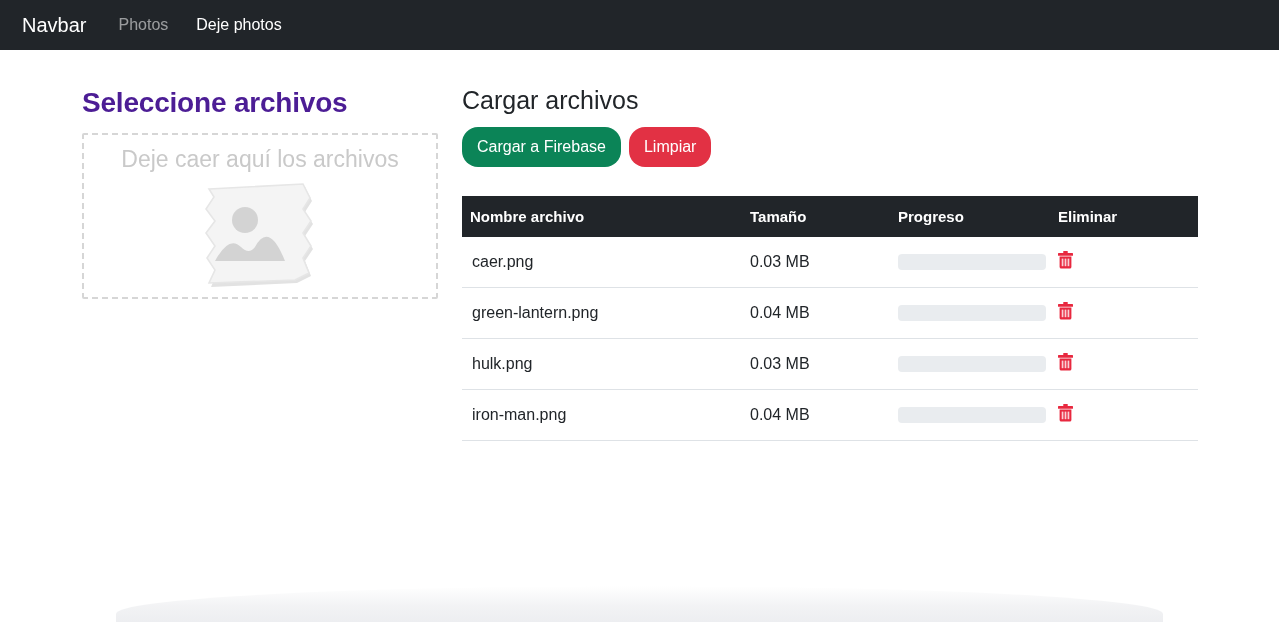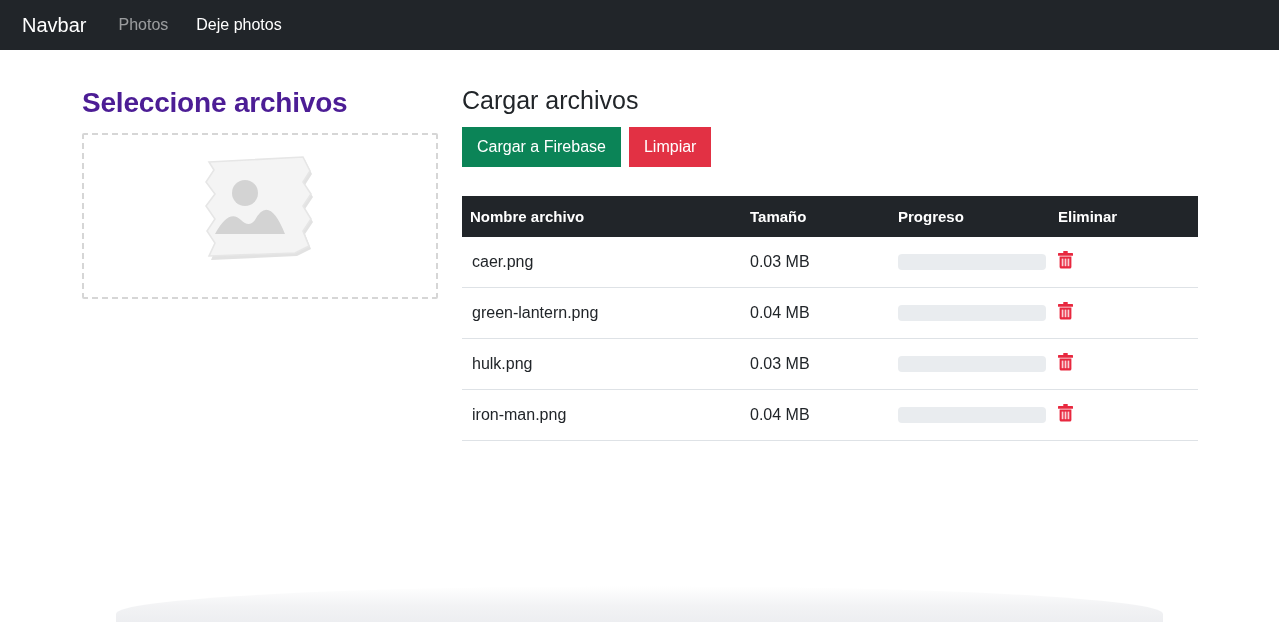--- a/index.html
+++ b/index.html
@@ -111,21 +111,21 @@
     margin: 0 0 12px 0;
     line-height: 1.15;
   }
   .btn-row {
     display: flex;
     gap: 8px;
     margin-bottom: 29px;
   }
   .btn {
     border: none;
-    border-radius: 0;
+    border-radius: 16px;
     color: #ffffff;
     font-size: 16px;
     font-family: "Liberation Sans", sans-serif;
     padding: 8px 15px 9px 15px;
     line-height: 1.45;
     cursor: pointer;
     white-space: nowrap;
   }
   .btn-upload { background: #0b8457; }
   .btn-clear  { background: #e23144; }
@@ -207,20 +207,21 @@
   </div>
 </div>
 
 <div class="page">
   <div class="container">
 
     <div class="col-left">
       <h2 class="section-title">Seleccione archivos</h2>
 
       <div class="dropzone" style="border-color: rgb(214, 214, 214);">
+        <div class="dropzone-text" style="color: rgb(201, 201, 201);">Deje caer aquí los archivos</div>
         <div class="photo-placeholder">
           <svg width="126" height="113" viewBox="0 0 126 113" xmlns="http://www.w3.org/2000/svg">
 
             <path d="M14 14 L108 8 L115 22 L108 33 L116 45 L108 57 L116 70 L108 82 L114 97 L100 104 L14 108 L20 94 L12 82 L20 70 L11 57 L20 45 L11 33 L19 21 Z" fill="#e2e2e2"></path>
 
             <path d="M12 10 L106 5 L113 19 L106 30 L114 42 L106 54 L114 67 L106 79 L112 94 L98 101 L12 104 L18 91 L10 79 L18 67 L9 54 L18 42 L9 30 L17 18 Z" fill="#f4f4f4" stroke="#e6e6e6" stroke-width="1.6"></path>
 
             <circle cx="48" cy="41" r="13" fill="#d3d3d3"></circle>
 
             <path d="M18 82 Q32 56 44 68 Q52 76 58 68 Q72 42 88 82 Z" fill="#d3d3d3"></path>

